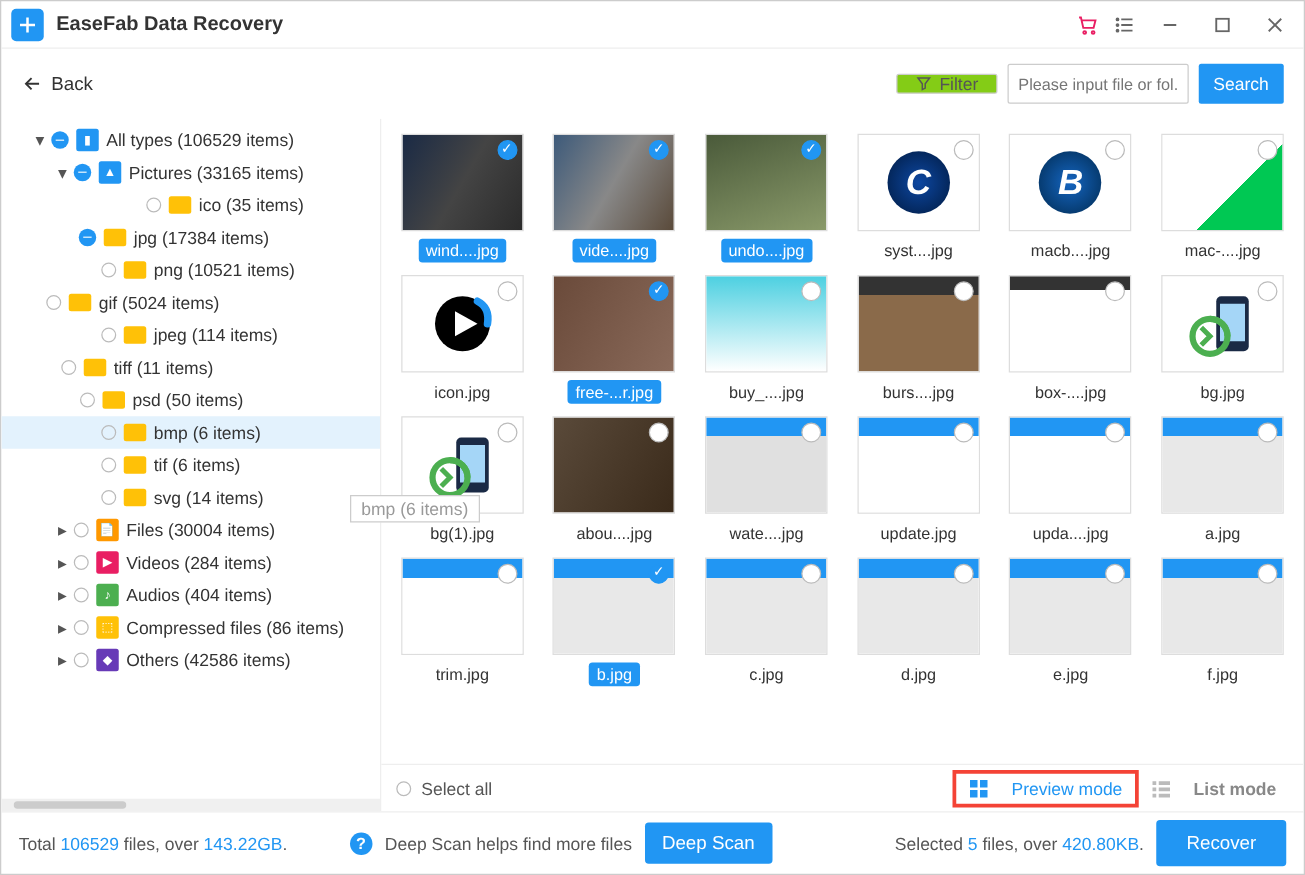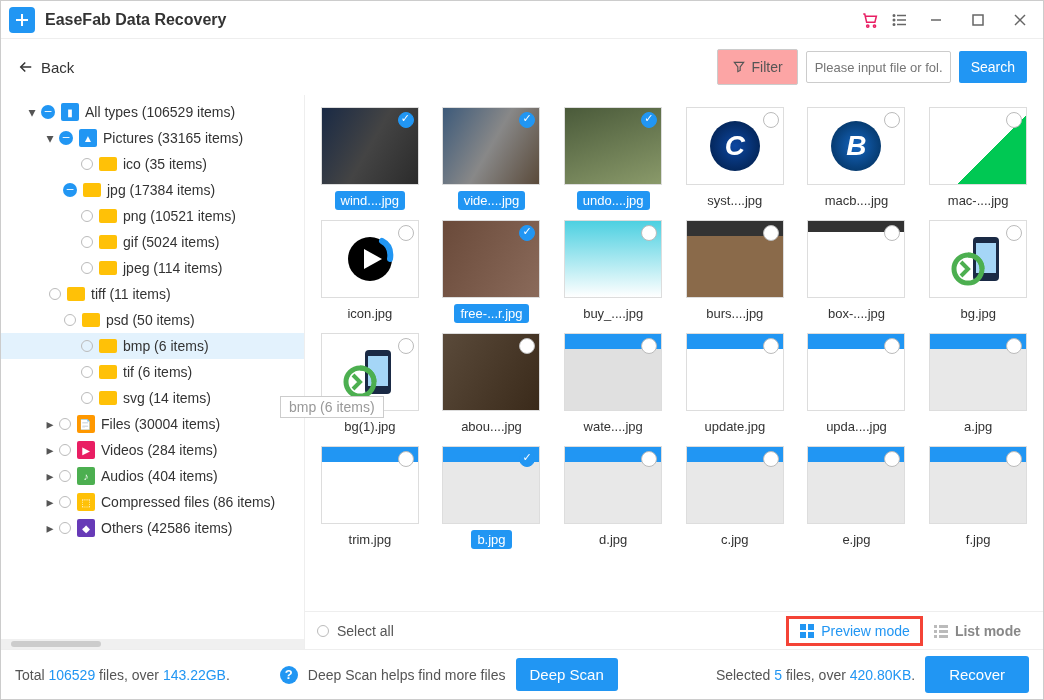--- a/index.html
+++ b/index.html
@@ -13,21 +13,21 @@
 .titlebar-spacer { flex: 1; }
 .titlebar-actions { display: flex; align-items: center; gap: 12px; }
 .cart-icon { color: #E91E63; }
 .list-icon { color: #666; }
 .win-btn { width: 30px; height: 26px; display: flex; align-items: center; justify-content: center; color: #666; }
 
 
 .toolbar { height: 56px; display: flex; align-items: center; padding: 8px 16px; gap: 8px; }
 .back-btn { display: flex; align-items: center; gap: 6px; font-size: 15px; color: #333; cursor: pointer; }
 .toolbar-spacer { flex: 1; }
-.filter-btn { height: 36px; padding: 0 14px; border: 1px solid #ccc; background: #fca5a5; display: flex; align-items: center; gap: 6px; font-size: 14px; color: #555; border-radius: 2px; }
+.filter-btn { height: 16px; padding: 0 14px; border: 1px solid #ccc; background: #84cc16; display: flex; align-items: center; gap: 6px; font-size: 14px; color: #555; border-radius: 2px; }
 .search-input { height: 32px; width: 145px; padding: 0 8px; border: 1px solid #ccc; font-size: 13px; color: #999; border-radius: 2px; }
 .search-btn { height: 32px; padding: 0 12px; background: #2196F3; color: #fff; border: none; font-size: 14px; border-radius: 2px; }
 
 
 .main { flex: 1; display: flex; overflow: hidden; }
 
 
 .sidebar { width: 304px; display: flex; flex-direction: column; border-right: 1px solid #eee; overflow: hidden; }
 .tabs { height: 36px; display: flex; border: 3px solid #F44336; }
 .tab { flex: 1; display: flex; align-items: center; justify-content: center; font-size: 14px; color: #555; cursor: pointer; }
@@ -53,21 +53,21 @@
 .thumb-wrap .check.on { background: #2196F3; border-color: #2196F3; }
 .thumb-wrap .check.on::after { content: "✓"; color: #fff; font-size: 11px; position: absolute; left: 2px; top: -1px; }
 .thumb { width: 100%; height: 100%; display: flex; align-items: center; justify-content: center; font-size: 11px; color: #fff; }
 .file-label { margin-top: 6px; font-size: 13px; color: #333; max-width: 100px; overflow: hidden; text-overflow: ellipsis; white-space: nowrap; padding: 2px 6px; }
 .file-label.sel { background: #2196F3; color: #fff; border-radius: 3px; }
 
 
 .viewbar { height: 38px; display: flex; align-items: center; padding: 0 12px; border-top: 1px solid #eee; font-size: 14px; color: #555; }
 .viewbar .radio { margin-right: 8px; }
 .viewbar-spacer { flex: 1; }
-.mode-btn { display: flex; align-items: center; gap: 6px; padding: 4px 10px; cursor: pointer; }
+.mode-btn { display: flex; align-items: center; gap: 18px; padding: 4px 10px; cursor: pointer; }
 .mode-btn.preview { color: #2196F3; border: 3px solid #F44336; }
 .mode-btn.list { color: #888; font-weight: bold; }
 
 
 .footer { height: 50px; border-top: 1px solid #eee; display: flex; align-items: center; padding: 0 14px; font-size: 14px; color: #555; gap: 10px; }
 .footer .link { color: #2196F3; }
 .footer-spacer { flex: 1; }
 .info-icon { width: 18px; height: 18px; background: #2196F3; border-radius: 50%; color: #fff; font-size: 13px; font-weight: bold; display: flex; align-items: center; justify-content: center; }
 .deep-scan-btn { background: #2196F3; color: #fff; border: none; padding: 8px 14px; font-size: 15px; border-radius: 3px; }
 .recover-btn { background: #2196F3; color: #fff; border: none; padding: 10px 24px; font-size: 15px; border-radius: 3px; }
@@ -151,36 +151,36 @@
         <span class="minus-badge">–</span>
         <span class="tree-icon" style="background:#2196F3">▮</span>
         <span>All types (106529 items)</span>
       </div>
       <div class="tree-item" style="padding-left:42px">
         <span class="chevron">▾</span>
         <span class="minus-badge">–</span>
         <span class="tree-icon" style="background:#2196F3">▲</span>
         <span>Pictures (33165 items)</span>
       </div>
-      <div class="tree-item" style="padding-left:80px">
+      <div class="tree-item" style="padding-left:116px">
           <span class="radio"></span>
           <span class="folder-icon"></span>
           <span>ico (35 items)</span>
         </div>
       <div class="tree-item" style="padding-left:62px">
           <span class="minus-badge">–</span>
           <span class="folder-icon"></span>
           <span>jpg (17384 items)</span>
         </div>
       <div class="tree-item" style="padding-left:80px">
           <span class="radio"></span>
           <span class="folder-icon"></span>
           <span>png (10521 items)</span>
         </div>
-      <div class="tree-item" style="padding-left:80px">
+      <div class="tree-item" style="padding-left:36px">
           <span class="radio"></span>
           <span class="folder-icon"></span>
           <span>gif (5024 items)</span>
         </div>
       <div class="tree-item" style="padding-left:80px">
           <span class="radio"></span>
           <span class="folder-icon"></span>
           <span>jpeg (114 items)</span>
         </div>
       <div class="tree-item" style="padding-left:48px">
@@ -398,28 +398,28 @@
       <div class="thumb" style="background:linear-gradient(180deg,#2196f3 20%,#e8e8e8 20%)"></div>
       <span class="check on"></span>
     </div>
     <div class="file-label sel">b.jpg</div>
         </div>
         <div class="file-card">
     <div class="thumb-wrap">
       <div class="thumb" style="background:linear-gradient(180deg,#2196f3 20%,#e8e8e8 20%)"></div>
       <span class="check "></span>
     </div>
+    <div class="file-label ">c.jpg</div>
+        </div>
+        <div class="file-card">
+    <div class="thumb-wrap">
+      <div class="thumb" style="background:linear-gradient(180deg,#2196f3 20%,#e8e8e8 20%)"></div>
+      <span class="check "></span>
+    </div>
     <div class="file-label ">d.jpg</div>
-        </div>
-        <div class="file-card">
-    <div class="thumb-wrap">
-      <div class="thumb" style="background:linear-gradient(180deg,#2196f3 20%,#e8e8e8 20%)"></div>
-      <span class="check "></span>
-    </div>
-    <div class="file-label ">c.jpg</div>
         </div>
         <div class="file-card">
     <div class="thumb-wrap">
       <div class="thumb" style="background:linear-gradient(180deg,#2196f3 20%,#e8e8e8 20%)"></div>
       <span class="check "></span>
     </div>
     <div class="file-label ">e.jpg</div>
         </div>
         <div class="file-card">
     <div class="thumb-wrap">

